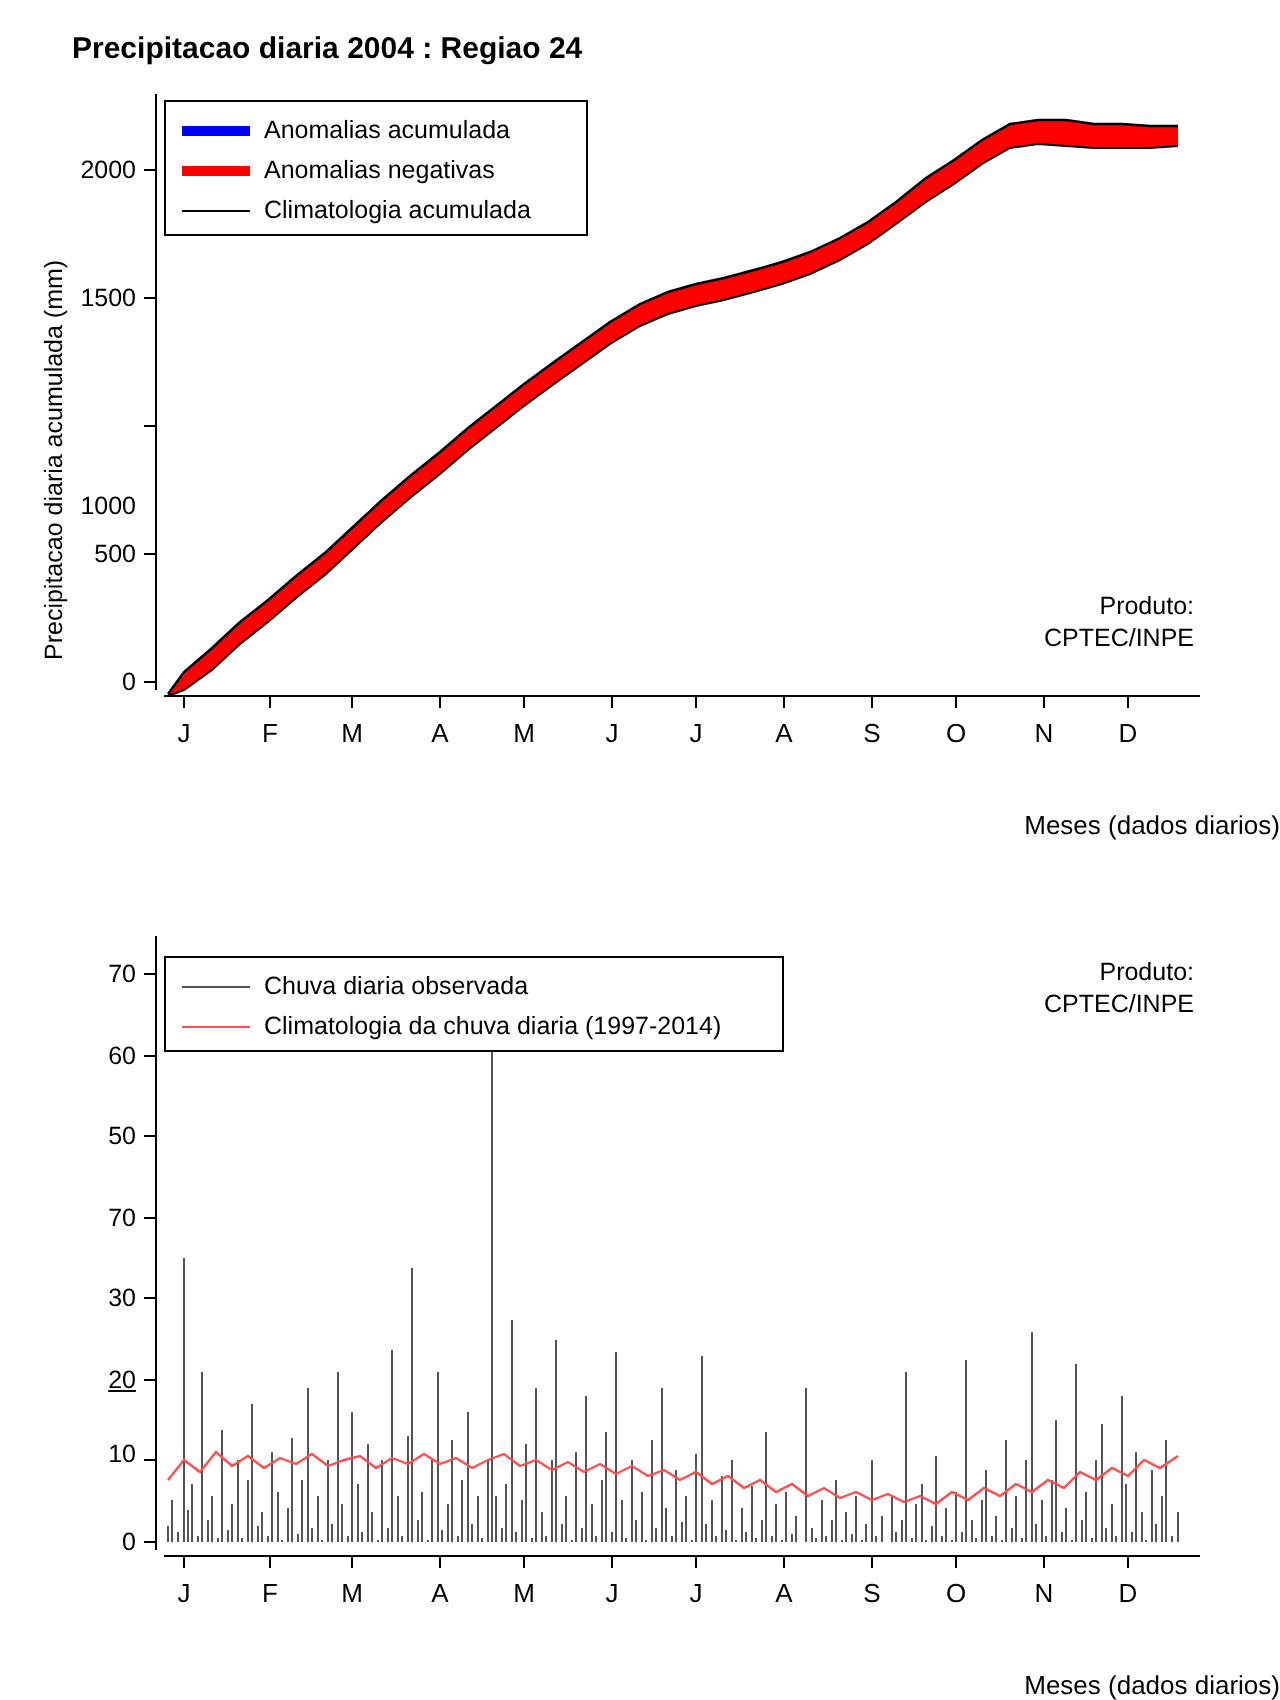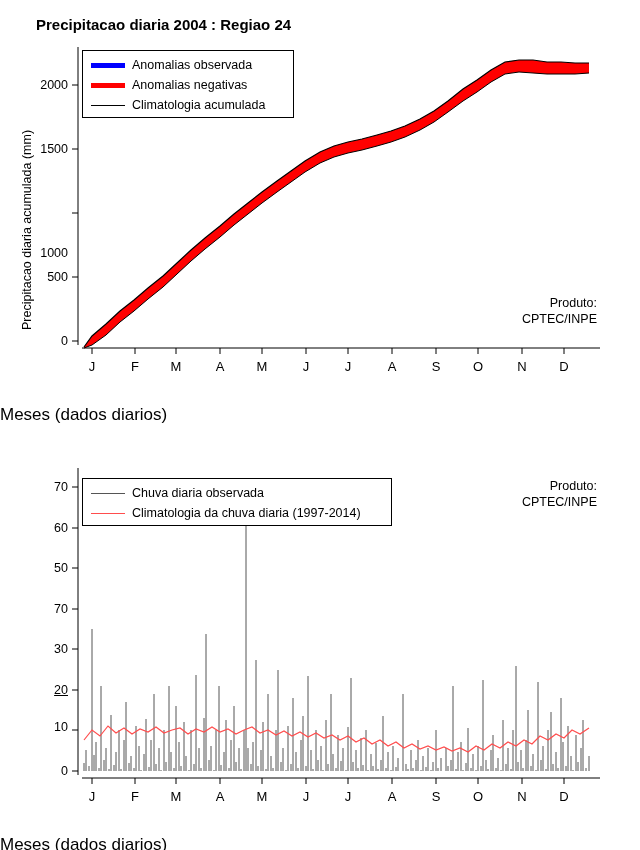--- a/index.html
+++ b/index.html
@@ -44,22 +44,22 @@
     position: absolute;
     font-size: 13px;
     text-align: center;
     color: #000;
     white-space: nowrap;
   }
   .axis-title-x {
     position: absolute;
     width: 640px;
     left: 0;
-    text-align: left;
-    font-size: 17px;
+    text-align: right;
+    font-size: 13px;
   }
   .axis-title-y {
     position: absolute;
     font-size: 12.5px;
     transform-origin: 0 0;
     transform: rotate(-90deg);
     white-space: nowrap;
   }
   .legend-box {
     position: absolute;
@@ -164,21 +164,21 @@
   <div class="tick-label-x" style="left:424px; top:359px; width:24px;">S</div>
   <div class="tick-label-x" style="left:466px; top:359px; width:24px;">O</div>
   <div class="tick-label-x" style="left:510px; top:359px; width:24px;">N</div>
   <div class="tick-label-x" style="left:552px; top:359px; width:24px;">D</div>
 
   <div class="axis-title-x" style="top:405px;">Meses (dados diarios)</div>
 
   <div class="legend-box" style="left:82px; top:50px; width:212px; height:68px; padding-top:4px;">
     <div class="legend-row">
       <span class="legend-key" style="border-top-width:5px; border-top-color:#0000ff;"></span>
-      <span class="legend-label">Anomalias observada</span>
+      <span class="legend-label">Anomalias acumulada</span>
     </div>
     <div class="legend-row">
       <span class="legend-key" style="border-top-width:5px; border-top-color:#ff0000;"></span>
       <span class="legend-label">Anomalias negativas</span>
     </div>
     <div class="legend-row">
       <span class="legend-key" style="border-top-width:1px; border-top-color:#000000;"></span>
       <span class="legend-label">Climatologia acumulada</span>
     </div>
   </div>

